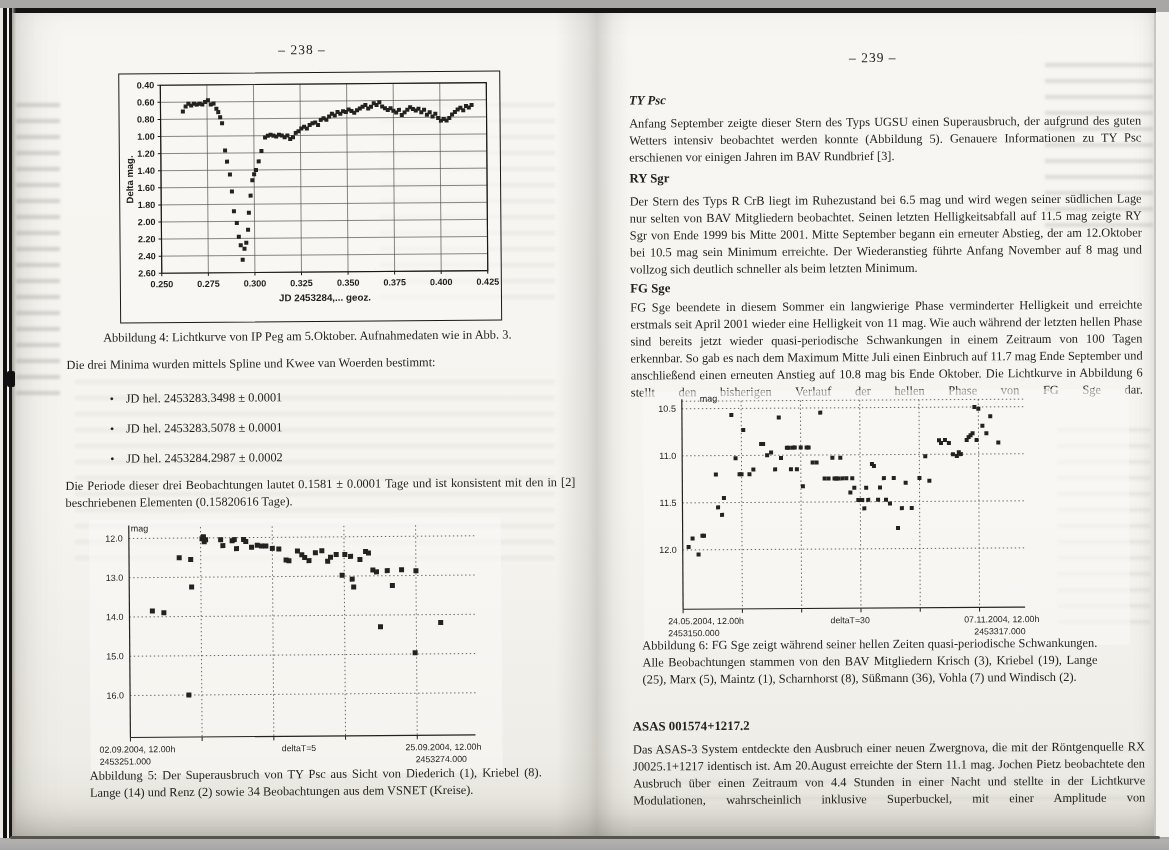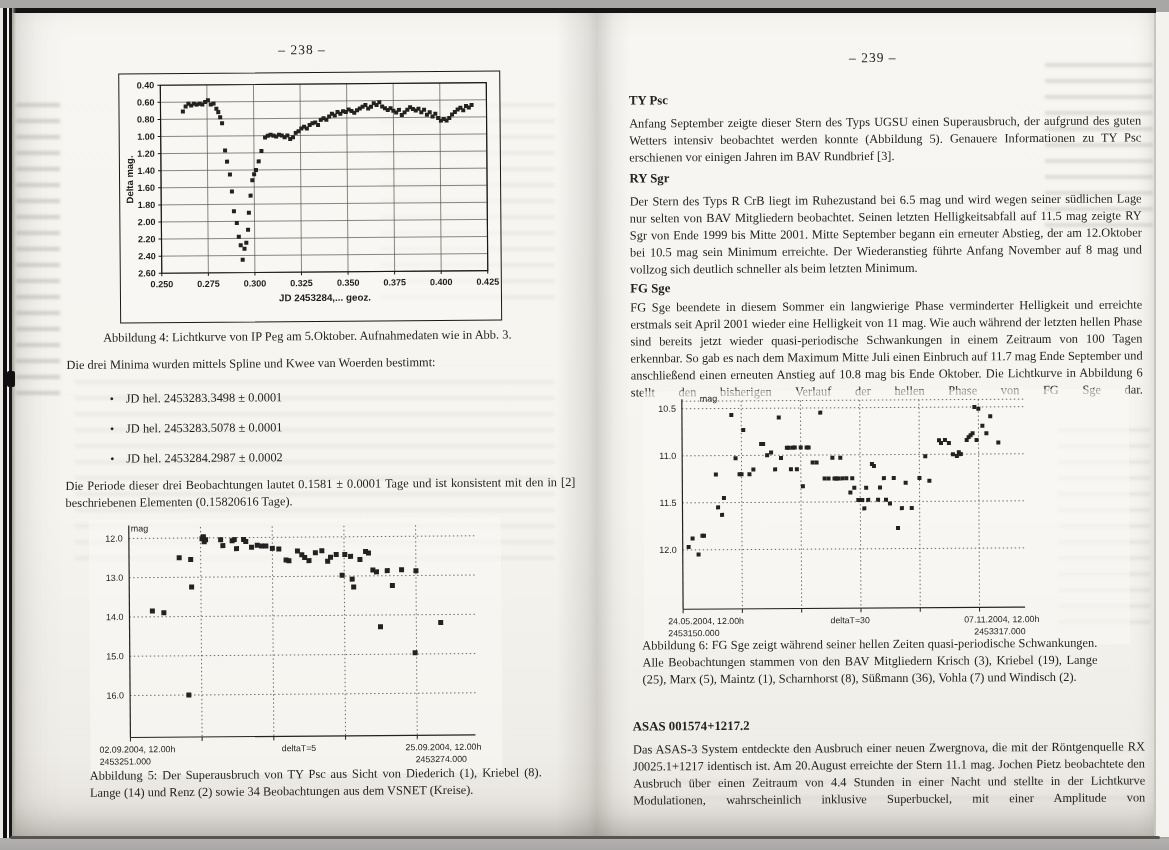--- a/index.html
+++ b/index.html
@@ -40,21 +40,21 @@
   .cap4{top:300px;left:8px;width:490px;text-align:center;}
   .cap5{top:738px;left:32px;width:452px;text-align:justify;}
   .cap6{top:608px;left:26px;width:455px;text-align:justify;}
   .body-p{font-size:12.4px;line-height:17px;text-align:justify;}
   .p-intro{top:327px;left:12px;width:500px;}
   .bullets{top:362px;left:55px;width:420px;}
   .bullet-item{position:relative;height:30px;font-size:12.4px;}
   .b-dot{display:inline-block;width:16px;font-size:12px;}
   .p-period{top:448px;left:10px;width:510px;}
   .h{font-size:12.8px;font-weight:bold;}
-  .h-ty{top:64px;left:16px;}
+  .h-ty{top:64px;left:16px;font-style:italic;}
   .p-ty{top:86px;left:16px;width:512px;}
   .h-ry{top:142px;left:16px;}
   .p-ry{top:164px;left:16px;width:512px;}
   .h-fg{top:252px;left:16px;}
   .p-fg{top:270px;left:16px;width:512px;text-align-last:justify;}
   .h-asas{top:690px;left:16px;}
   .p-asas{top:712px;left:16px;width:512px;text-align-last:justify;}
   svg text{user-select:none;}
 </style>
 </head>

